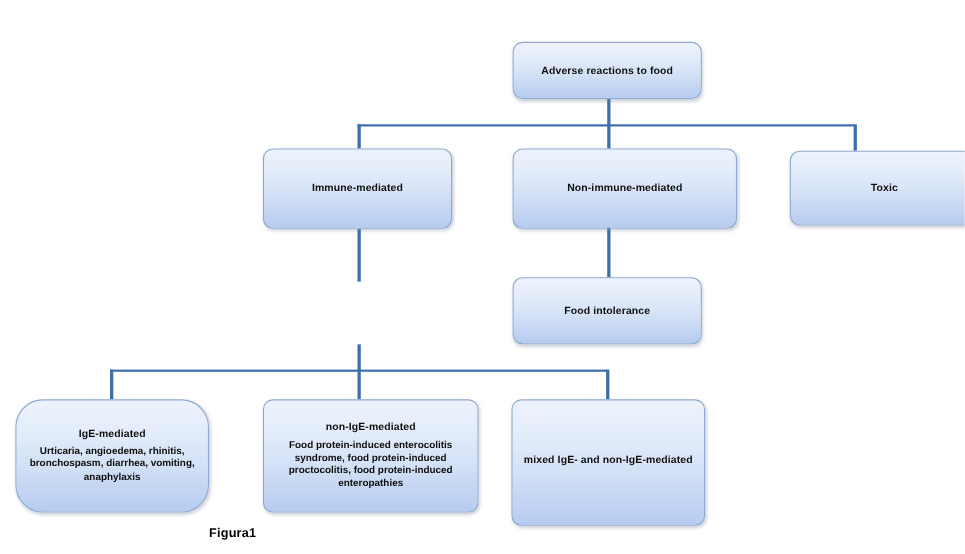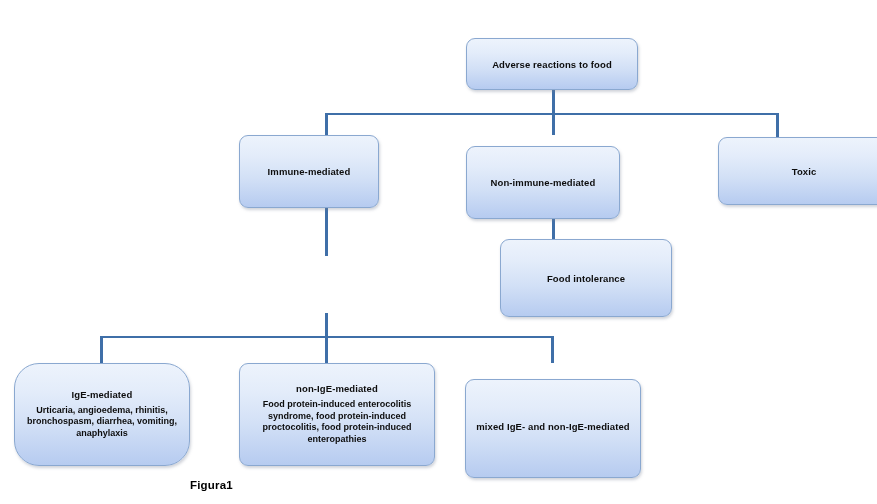--- a/index.html
+++ b/index.html
@@ -93,46 +93,46 @@
   <div class="conn v" style="left:325px; top:313px; height:24px;"></div>
   <div class="conn h" style="left:100px; top:336px; width:452px;"></div>
   <div class="conn v" style="left:100px; top:336px; height:27px;"></div>
   <div class="conn v" style="left:325px; top:336px; height:27px;"></div>
   <div class="conn v" style="left:551px; top:336px; height:27px;"></div>
 
   <div class="node" style="left:466px; top:38px; width:172px; height:52px;">
     <span class="title-plain">Adverse reactions to food</span>
   </div>
 
-  <div class="node" style="left:239px; top:135px; width:140px; height:73px;">
+  <div class="node" style="left:239px; top:135px; width:172px; height:73px;">
     <span class="title-plain">Immune-mediated</span>
   </div>
 
-  <div class="node" style="left:466px; top:146px; width:154px; height:73px;">
+  <div class="node" style="left:466px; top:135px; width:204px; height:73px;">
     <span class="title-plain">Non-immune-mediated</span>
   </div>
 
   <div class="node" style="left:718px; top:137px; width:172px; height:68px;">
     <span class="title-plain">Toxic</span>
   </div>
 
 
-  <div class="node" style="left:466px; top:239px; width:172px; height:78px;margin-left:34px;">
+  <div class="node" style="left:466px; top:252px; width:172px; height:61px;">
     <span class="title-plain">Food intolerance</span>
   </div>
 
   <div class="node leaf" style="left:14px; top:363px; width:176px; height:103px;border-radius:25px;">
     <span class="title">IgE-mediated</span>
     <span class="body">Urticaria, angioedema, rhinitis, bronchospasm, diarrhea, vomiting, anaphylaxis</span>
   </div>
 
   <div class="node leaf" style="left:239px; top:363px; width:196px; height:103px;">
     <span class="title">non-IgE-mediated</span>
     <span class="body">Food protein-induced enterocolitis syndrome, food protein-induced proctocolitis, food protein-induced enteropathies</span>
   </div>
 
-  <div class="node leaf" style="left:465px; top:363px; width:176px; height:99px;margin-top:16px;">
+  <div class="node leaf" style="left:465px; top:363px; width:176px; height:115px;">
     <span class="title">mixed IgE- and non-IgE-mediated</span>
   </div>
 
   <div id="caption" style="left:178px; top:479px;padding-left:12px;">Figura1</div>
 
 </div>
 
 </body></html>

